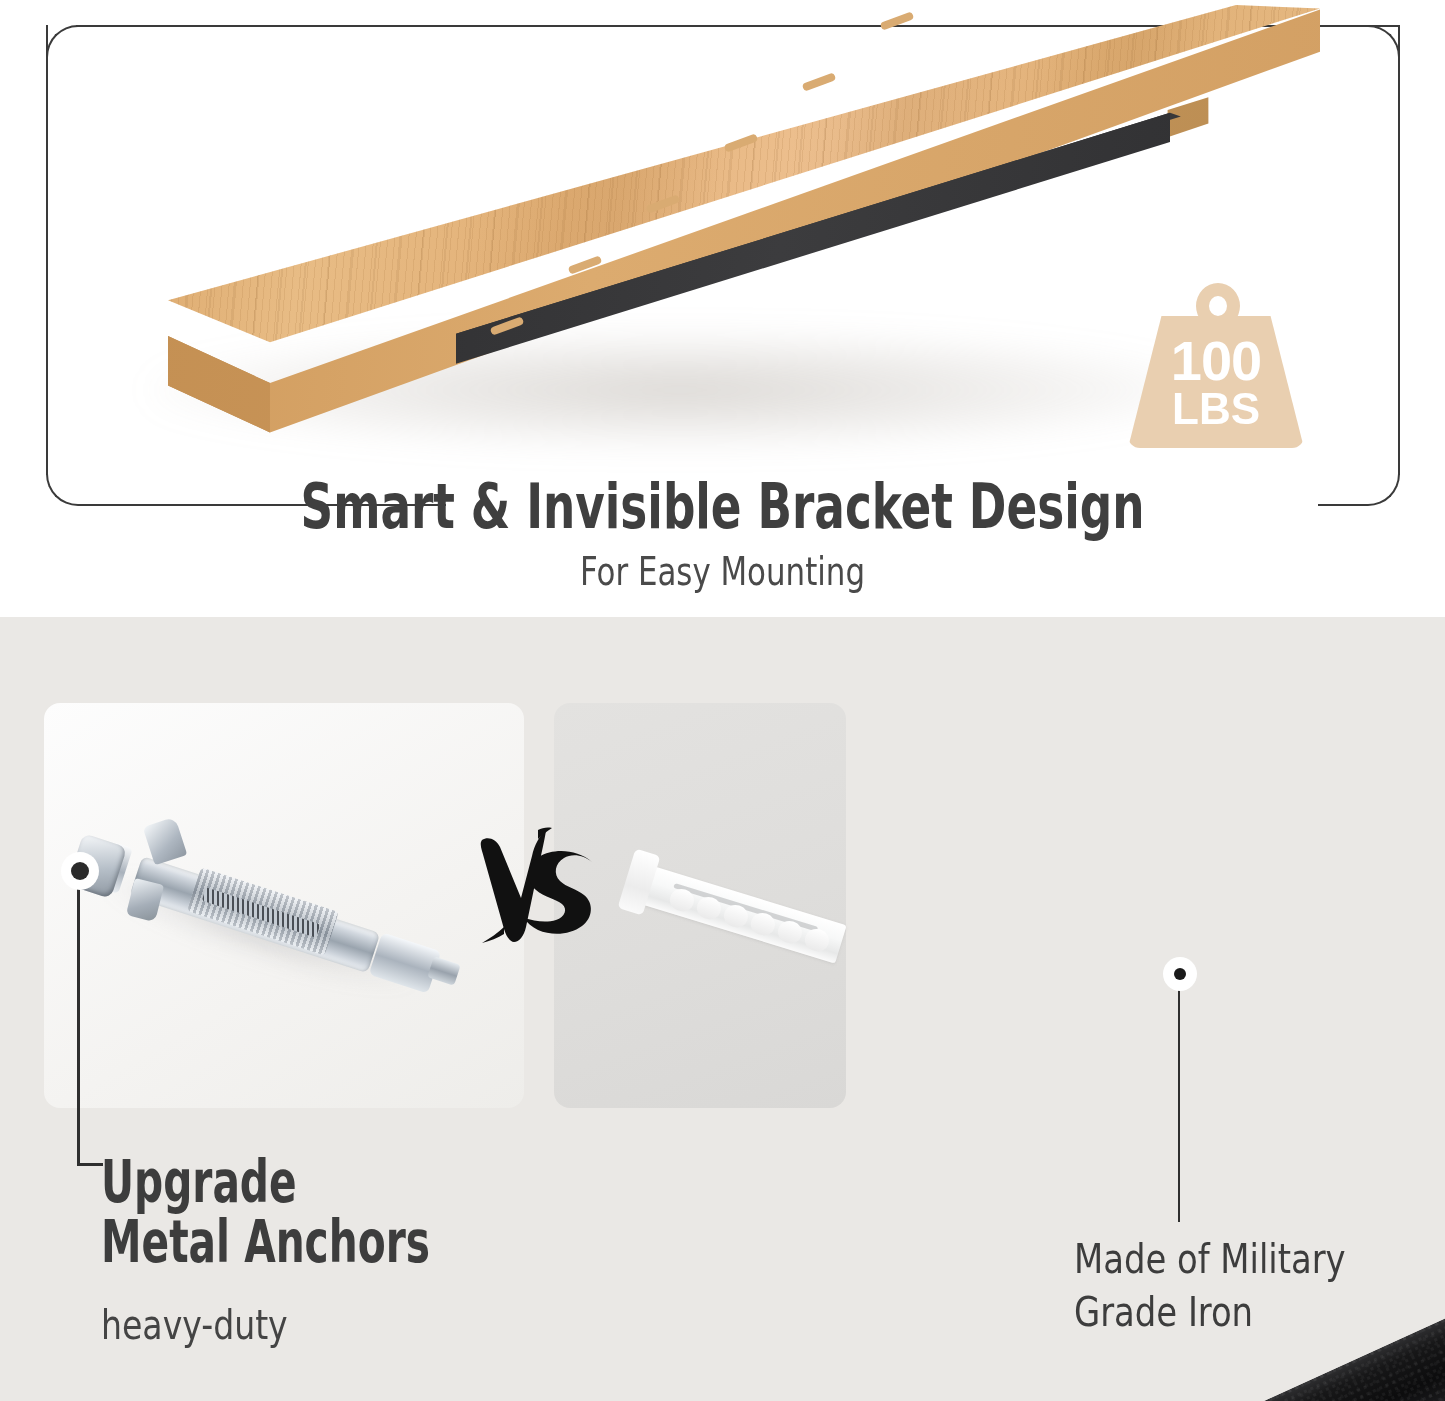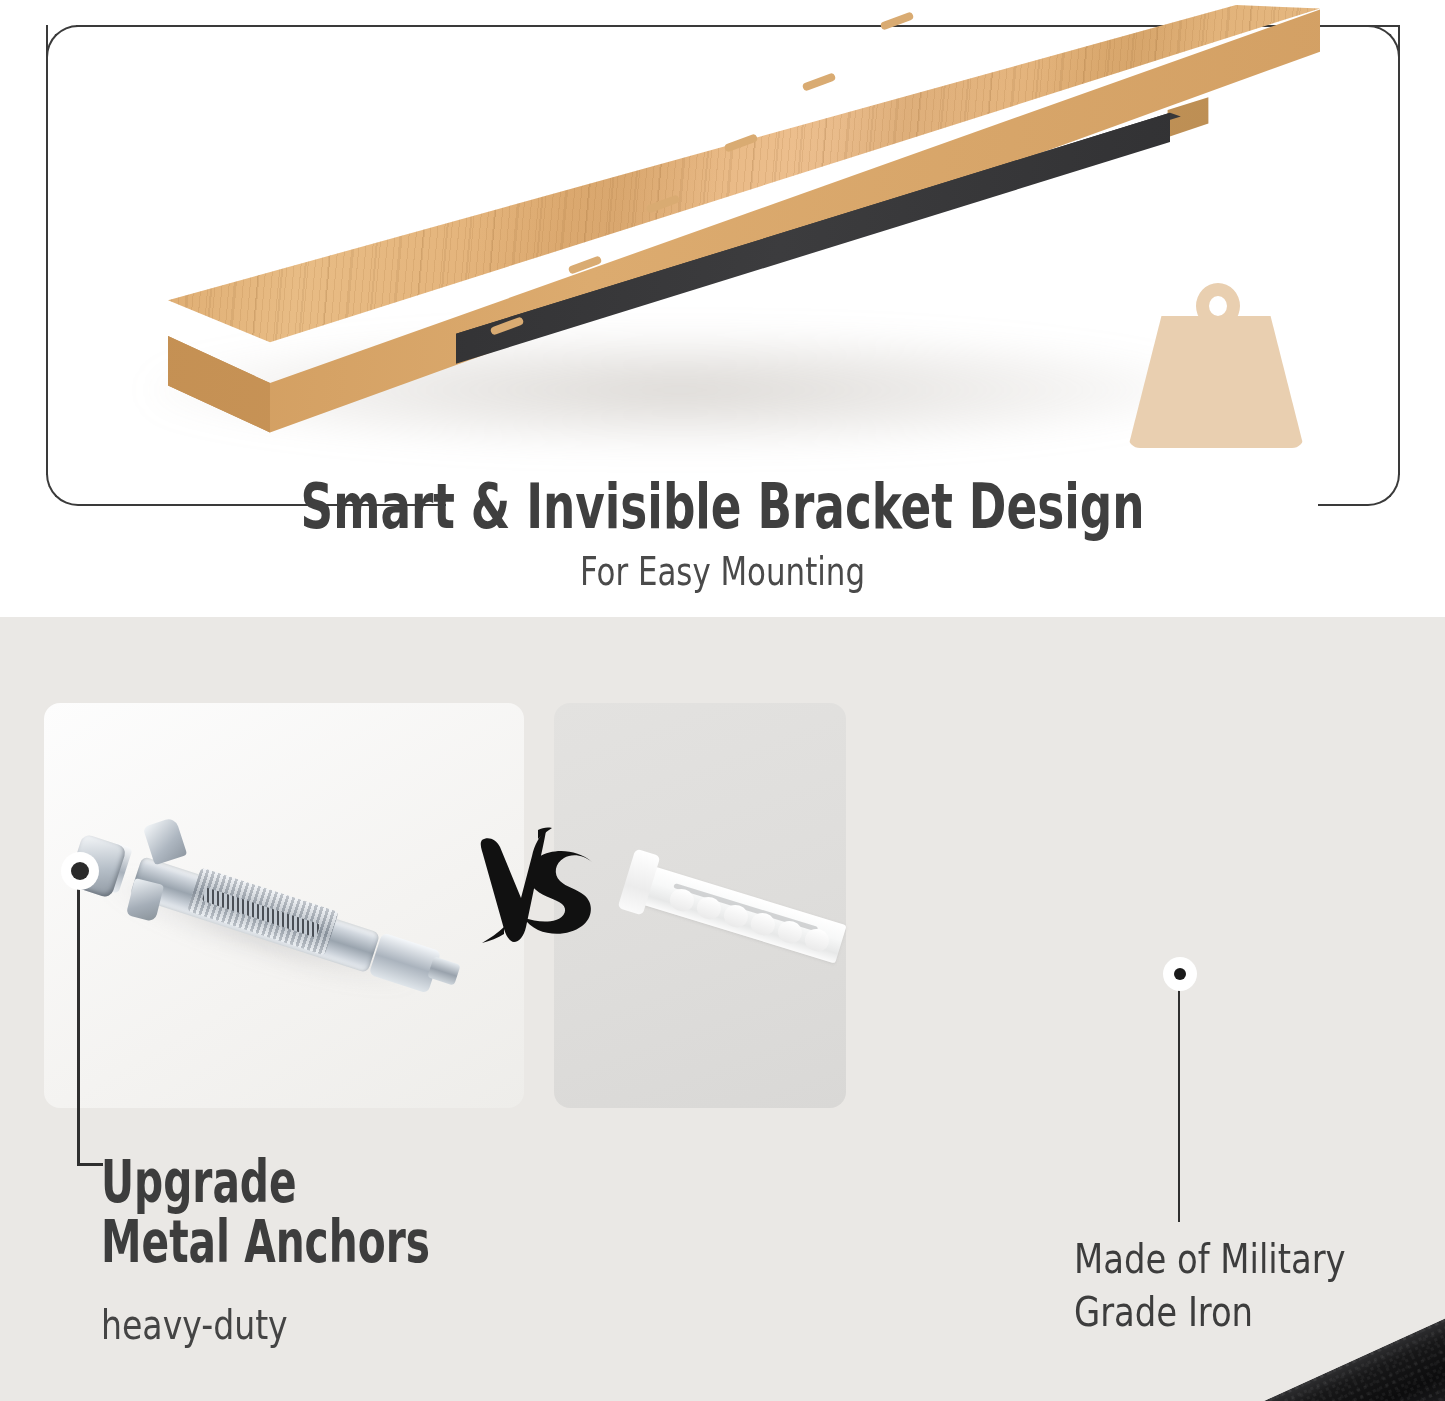--- a/index.html
+++ b/index.html
@@ -328,20 +328,24 @@
         <div class="slot" style="left:682px;  top:78px;"></div>
         <div class="slot" style="left:760px;  top:17px;"></div>
 
       </div>
     </div>
   </div>
 
   <div id="weight-badge">
     <div class="wb-handle"></div>
     <div class="wb-body"></div>
+    <div class="wb-text">
+      <div class="wb-100">100</div>
+      <div class="wb-lbs">LBS</div>
+    </div>
   </div>
 
   <div id="headline">Smart &amp; Invisible Bracket Design</div>
   <div id="subhead">For Easy Mounting</div>
 </div>
 
 <div id="bottom-section">
 
   <div id="anchor-panel">
     <div class="metal m-shadow"></div>

